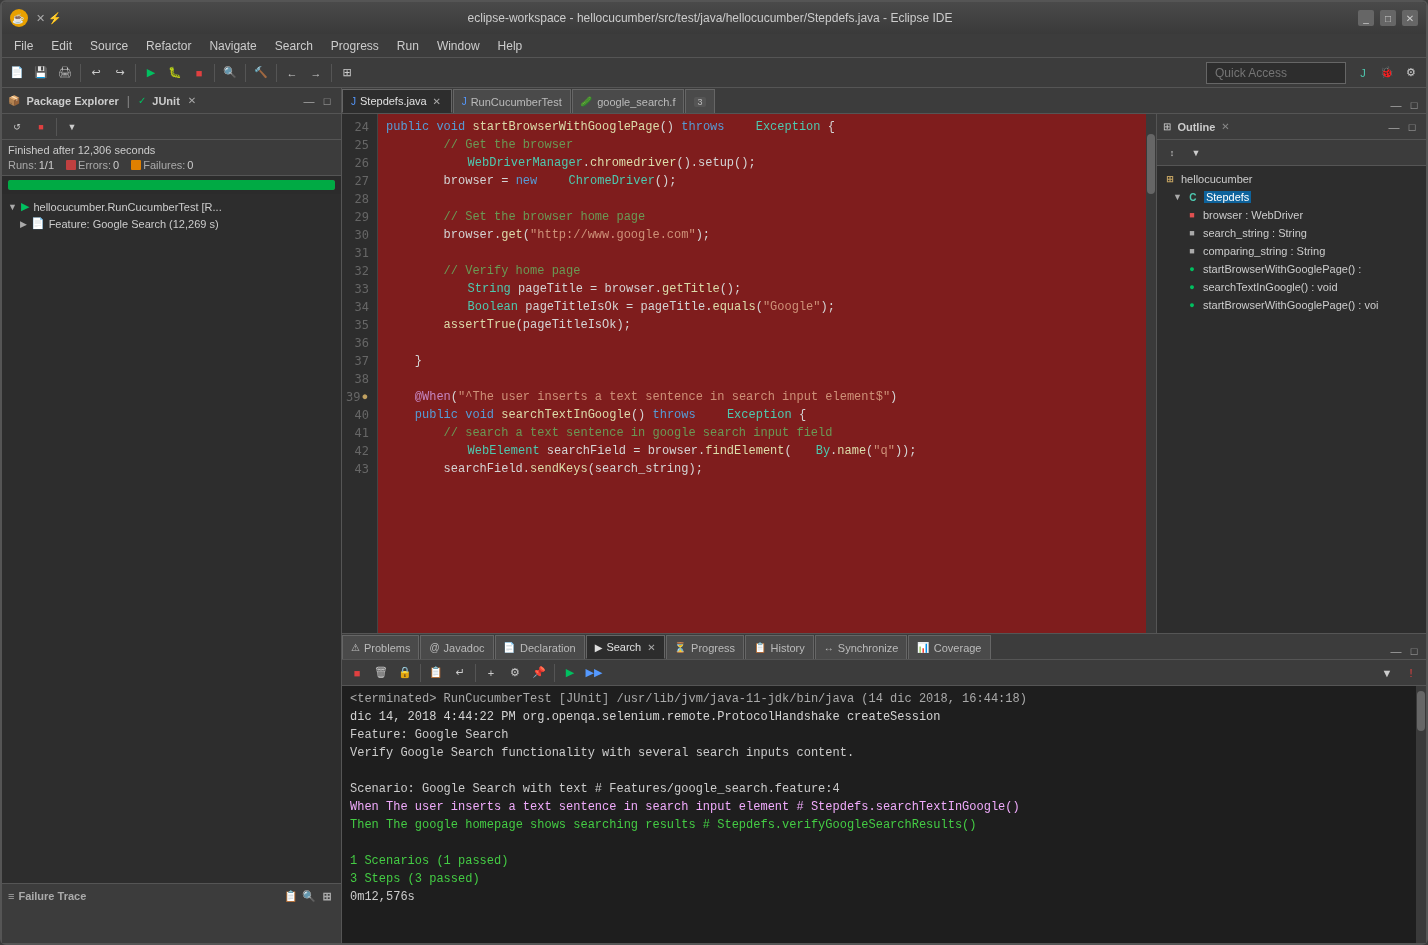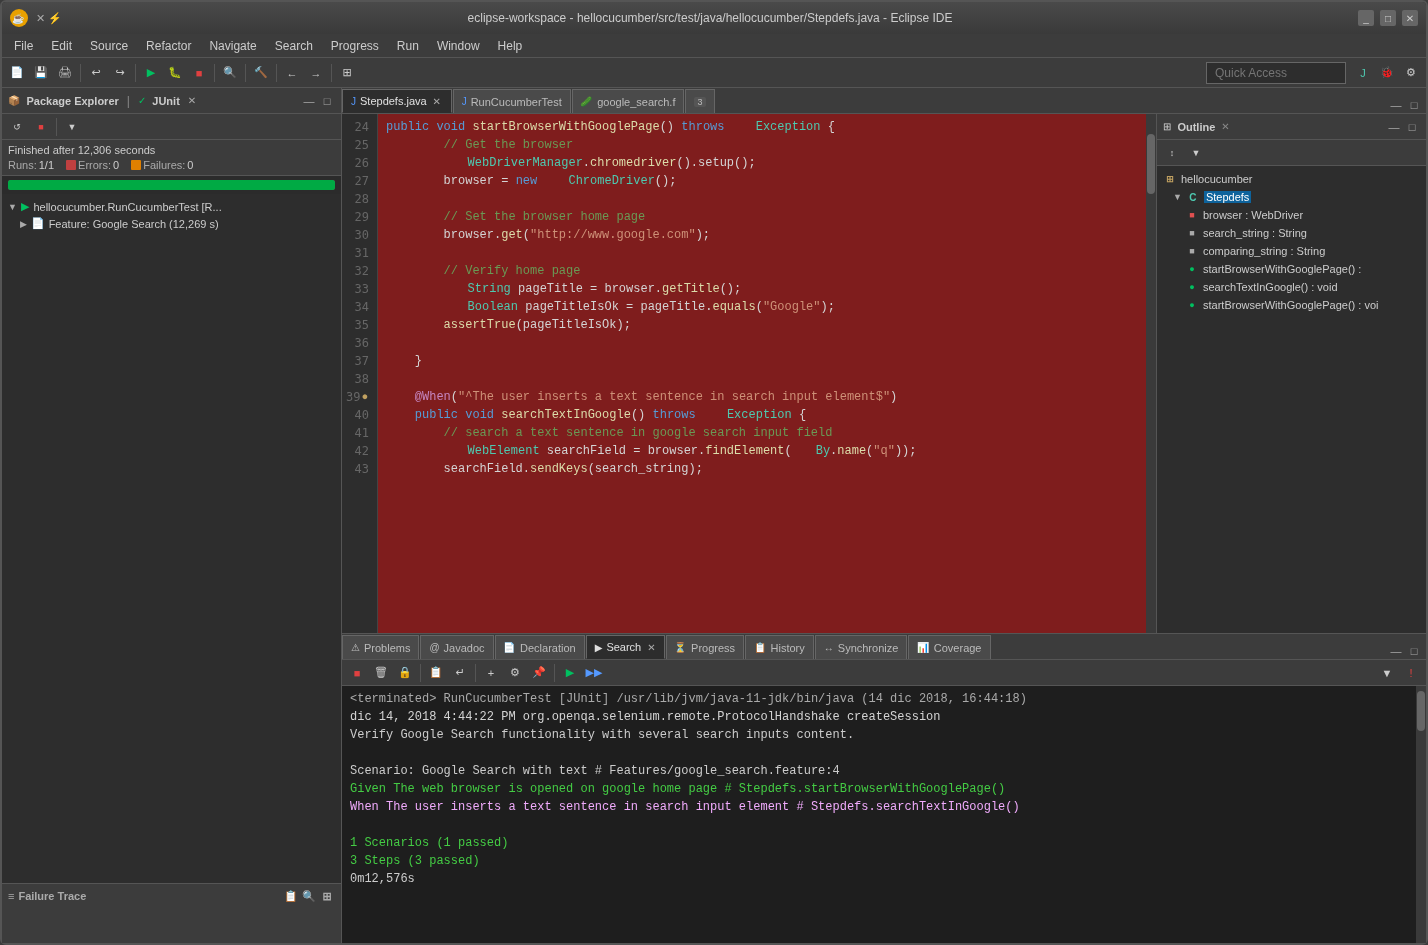--- a/index.html
+++ b/index.html
@@ -697,25 +697,26 @@
           <div class="toolbar-separator"></div>
           <div class="toolbar-btn" style="color:#00c060;">▶</div>
           <div class="toolbar-btn" style="color:#5599ff;">▶▶</div>
           <div class="toolbar-btn" style="margin-left:auto;">▼</div>
           <div class="toolbar-btn" style="color:#e04040;">!</div>
         </div>
         <div class="bottom-main">
           <div class="console-area">
             <div class="console-terminated">&lt;terminated&gt; RunCucumberTest [JUnit] /usr/lib/jvm/java-11-jdk/bin/java (14 dic 2018, 16:44:18)</div>
             <div class="console-date">dic 14, 2018 4:44:22 PM org.openqa.selenium.remote.ProtocolHandshake createSession</div>
+            <div class="console-normal">Feature: Google Search</div>
             <div class="console-normal">  Verify Google Search functionality with several search inputs content.</div>
             <div>&nbsp;</div>
             <div class="console-normal">  Scenario: Google Search with text                    # Features/google_search.feature:4</div>
-            <div class="console-given">    Given The web browser is opened on google home page   # Stepdefs.startBrowserWithGooglePage()</div>
             <div class="console-when">    When The user inserts a text sentence in search input element # Stepdefs.searchTextInGoogle()</div>
+            <div class="console-then">    Then The google homepage shows searching results      # Stepdefs.verifyGoogleSearchResults()</div>
             <div>&nbsp;</div>
             <div class="console-pass">1 Scenarios (1 passed)</div>
             <div class="console-pass">3 Steps (3 passed)</div>
             <div class="console-normal">0m12,576s</div>
           </div>
           <div style="width:10px;background:#3a3a3a;position:relative;">
             <div style="width:8px;height:40px;background:#666;border-radius:4px;position:absolute;left:1px;top:5px;"></div>
           </div>
         </div>
       </div>

